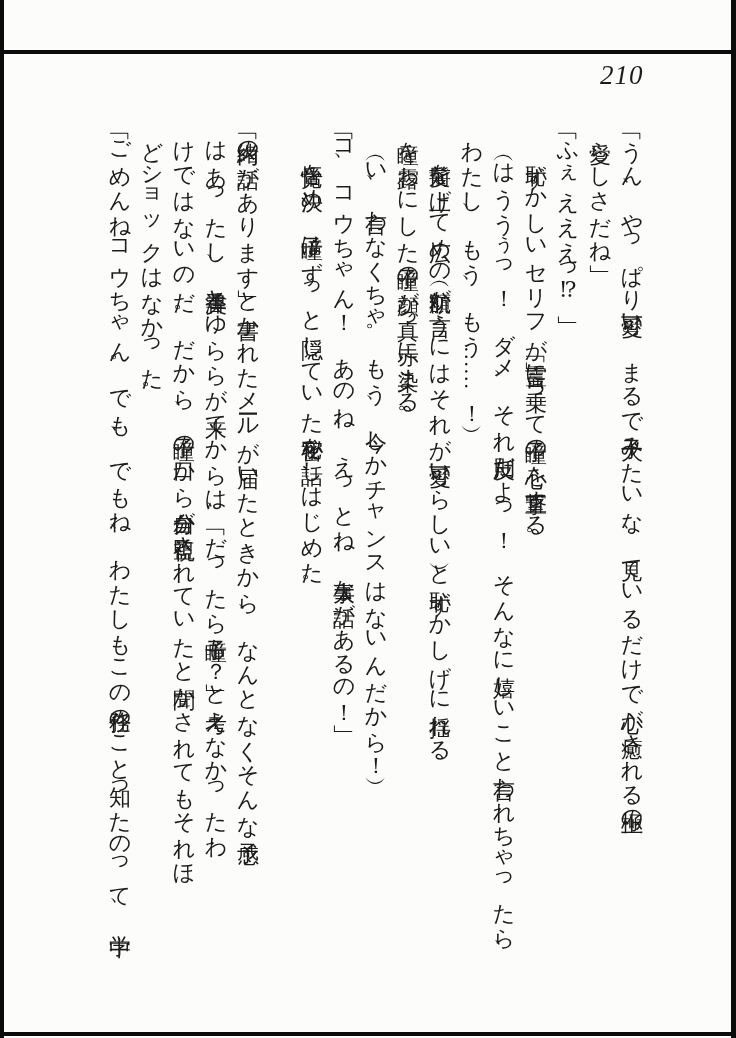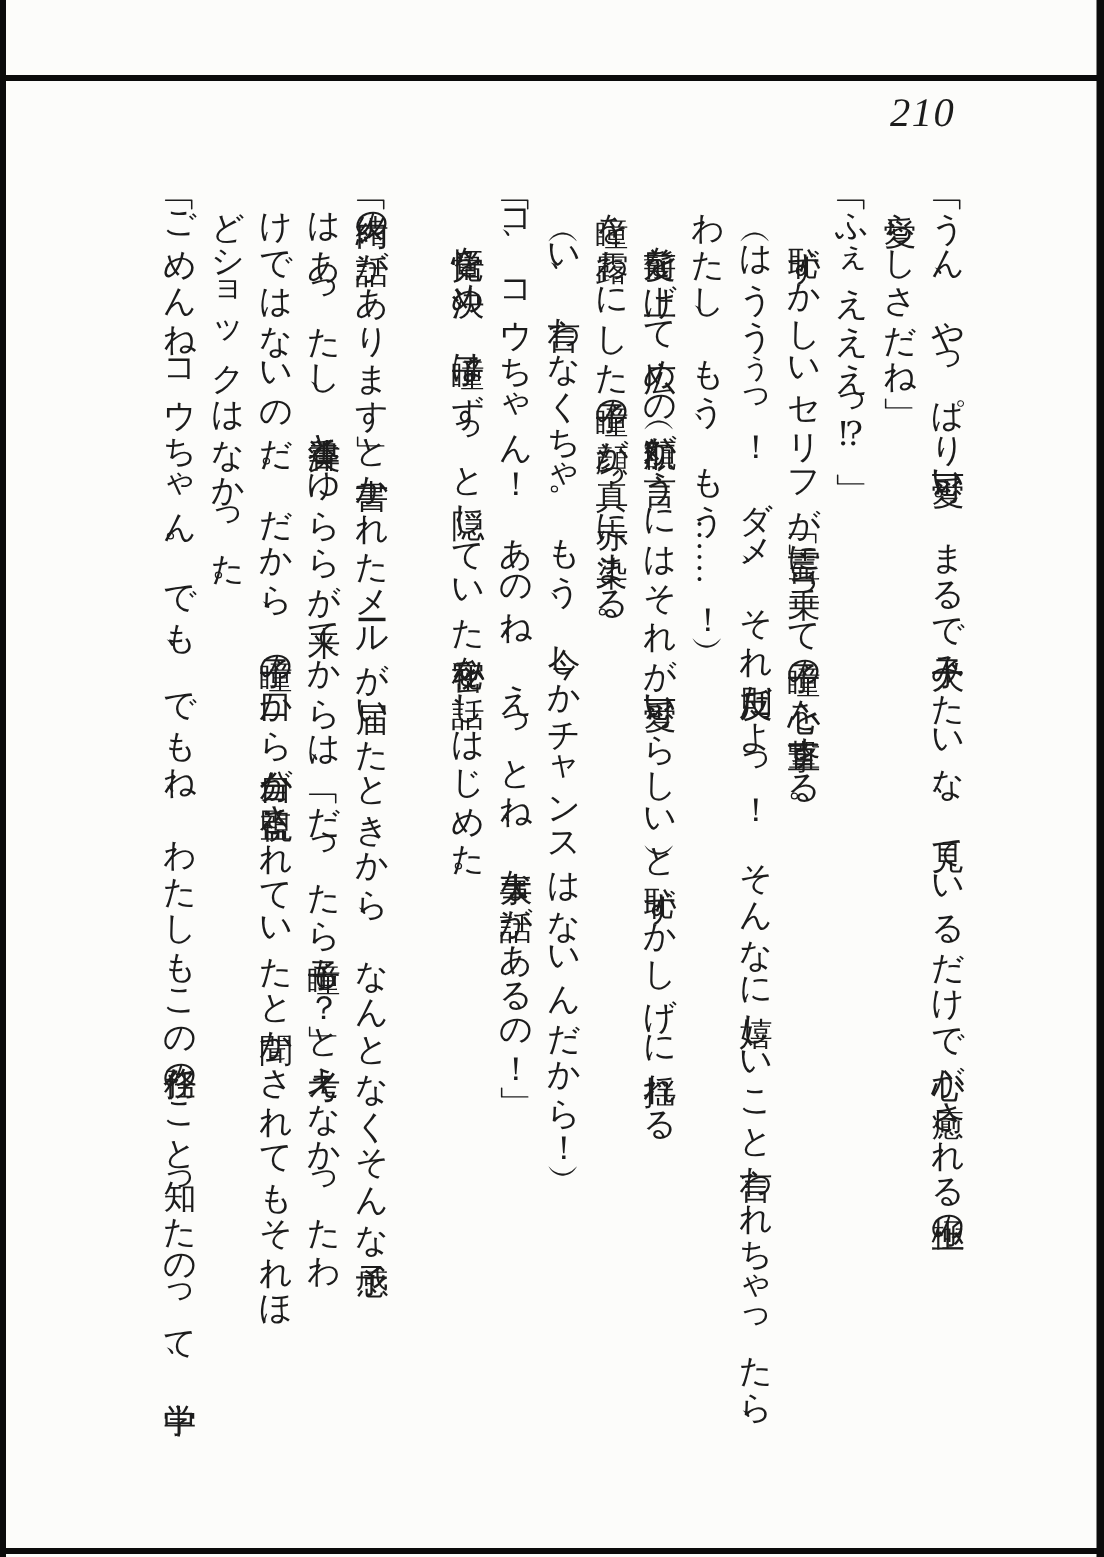--- a/index.html
+++ b/index.html
@@ -39,23 +39,23 @@
   }
   .frame-right {
     position: absolute;
     top: 0; right: 0;
     width: 5px; height: 1038px;
     background: #0b0b0b;
   }
   .page-number {
     position: absolute;
     top: 60px;
-    left: 578px;
+    left: 600px;
     width: 74px;
-    text-align: center;
+    text-align: left;
     font-style: italic;
     font-size: 27px;
     letter-spacing: 1px;
     color: #1c1c1c;
   }
   .text-block {
     position: absolute;
     top: 126px;
     right: 88px;
     height: 862px;

